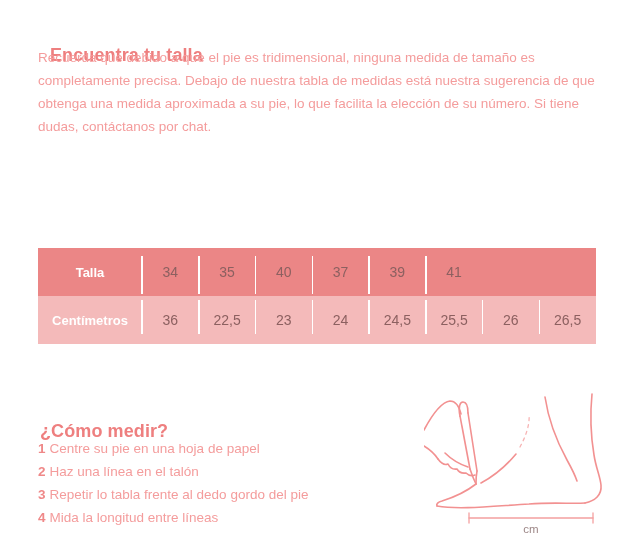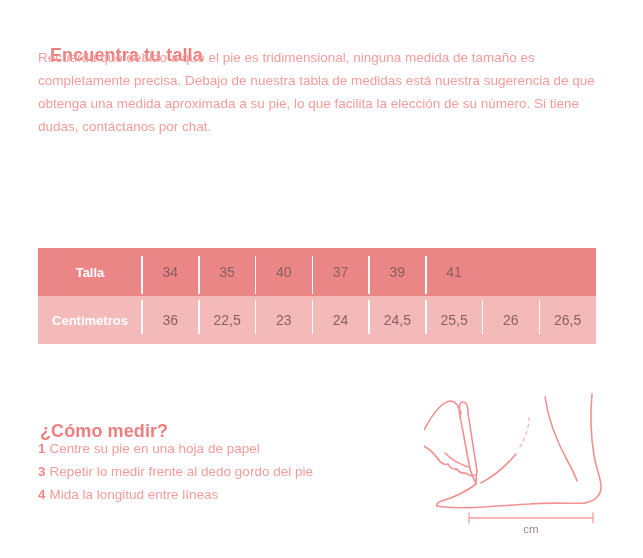--- a/index.html
+++ b/index.html
@@ -117,21 +117,24 @@
     </div>
   </div>
 
   <h2 class="h-coral" id="how-to-measure-title">¿Cómo medir?</h2>
 
   <div class="steps">
     <div class="step">
       <span class="num">1</span><span>Centre su pie en una hoja de papel</span>
     </div>
     <div class="step">
-      <span class="num">3</span><span>Repetir lo medir frente al dedo gordo del pie</span>
+      <span class="num">2</span><span>Haz una línea en el talón</span>
+    </div>
+    <div class="step">
+      <span class="num">3</span><span>Repetir lo tabla frente al dedo gordo del pie</span>
     </div>
     <div class="step">
       <span class="num">4</span><span>Mida la longitud entre líneas</span>
     </div>
   </div>
 
   <svg class="illustration" width="219" height="146" viewBox="0 0 219 146">
     <g fill="none" stroke="#F29191" stroke-width="1.6" stroke-linecap="round" stroke-linejoin="round">
 
       <path d="M 0,38 C 8,23 18,10 26,9 C 31,9 35,14 37,22"></path>

